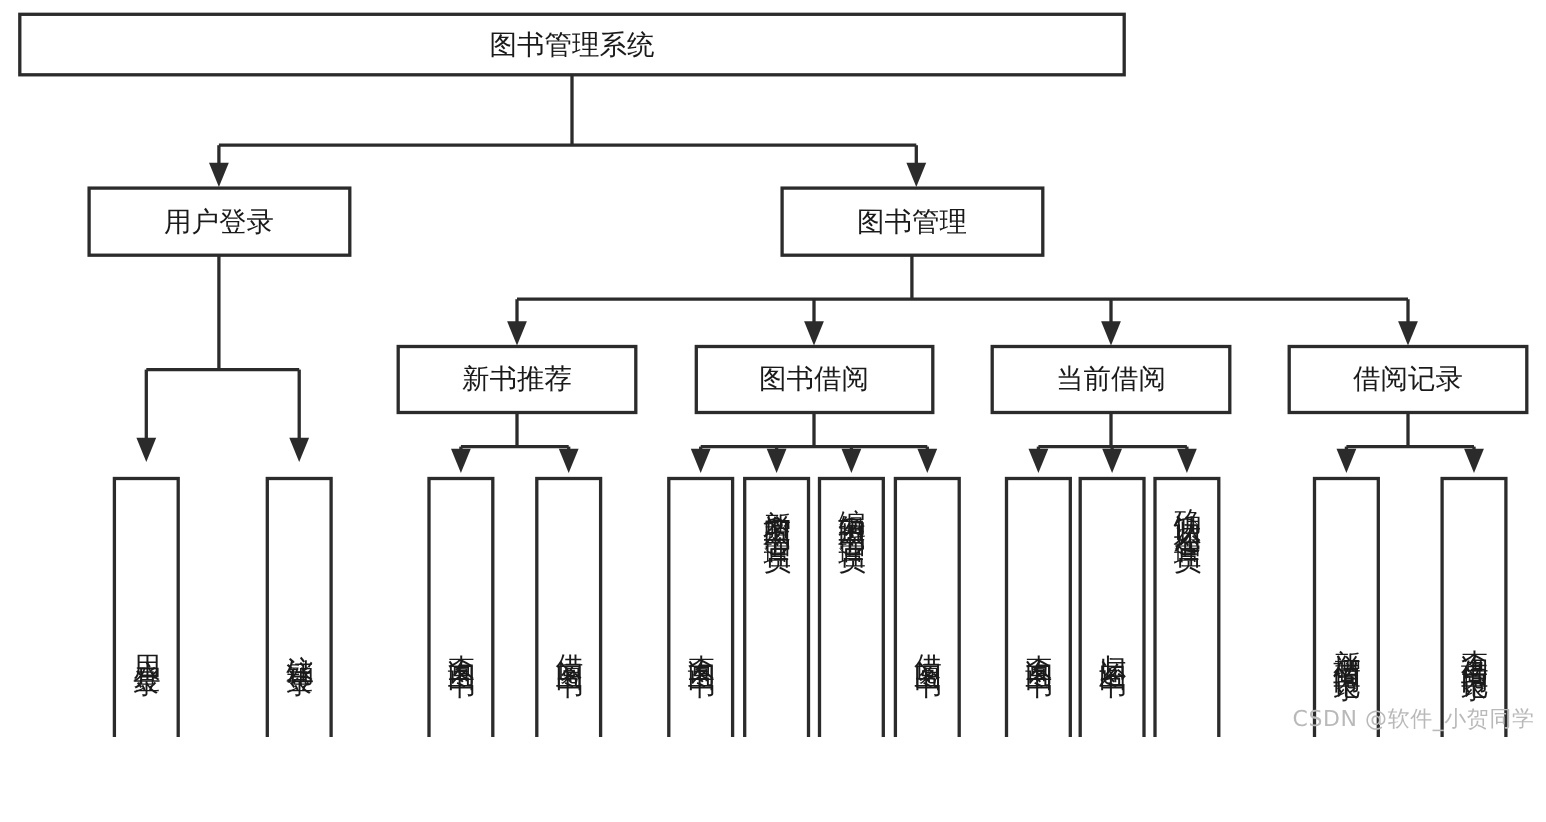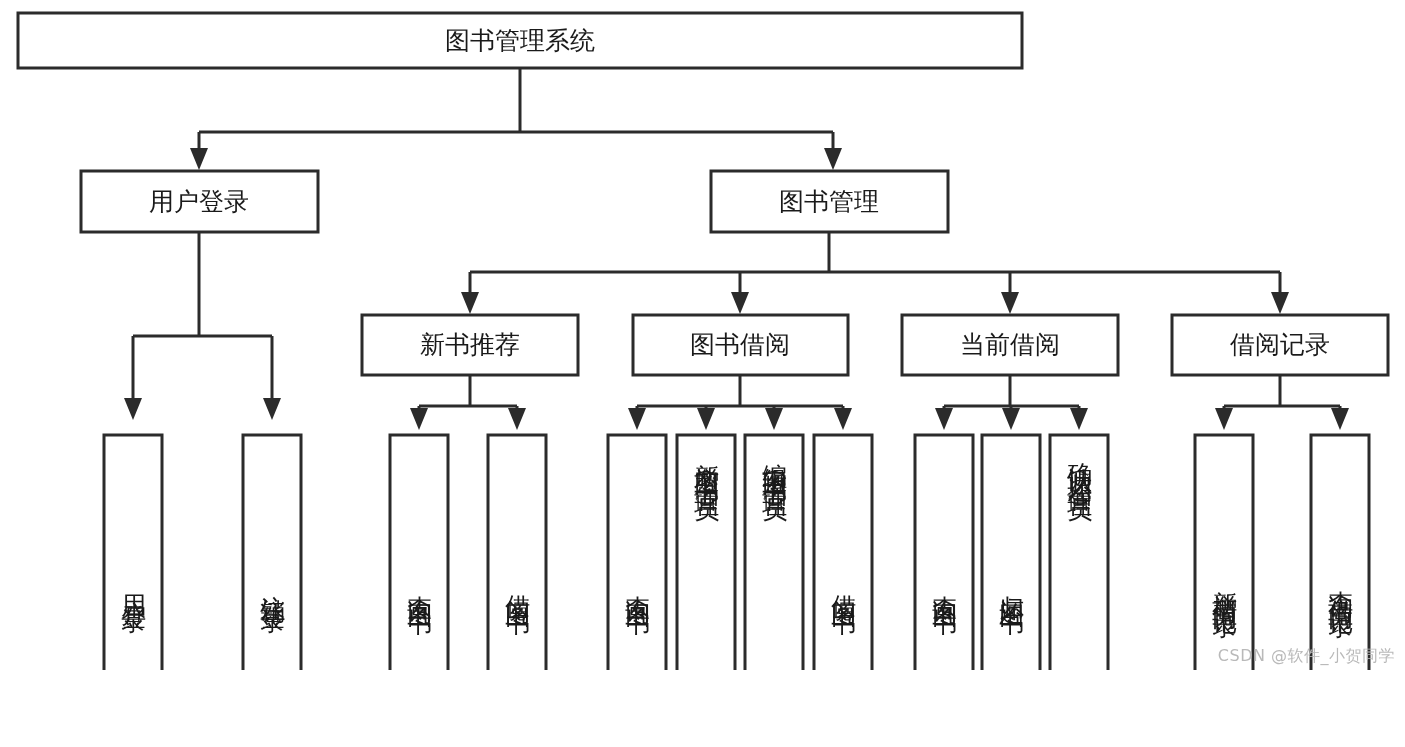--- a/index.html
+++ b/index.html
@@ -61,21 +61,21 @@
     display: flex;
     align-items: center;
     justify-content: center;
     pointer-events: none;
   }
   .watermark {
     position: absolute;
     right: 10px;
     bottom: 3px;
     font-family: "DejaVu Sans", "Liberation Sans", sans-serif;
-    font-size: 16px;
+    font-size: 20px;
     color: #b9b9b9;
     white-space: nowrap;
     letter-spacing: 0.5px;
   }
 </style>
 </head>
 <body>
 
 <div id="diagram-root">
 

